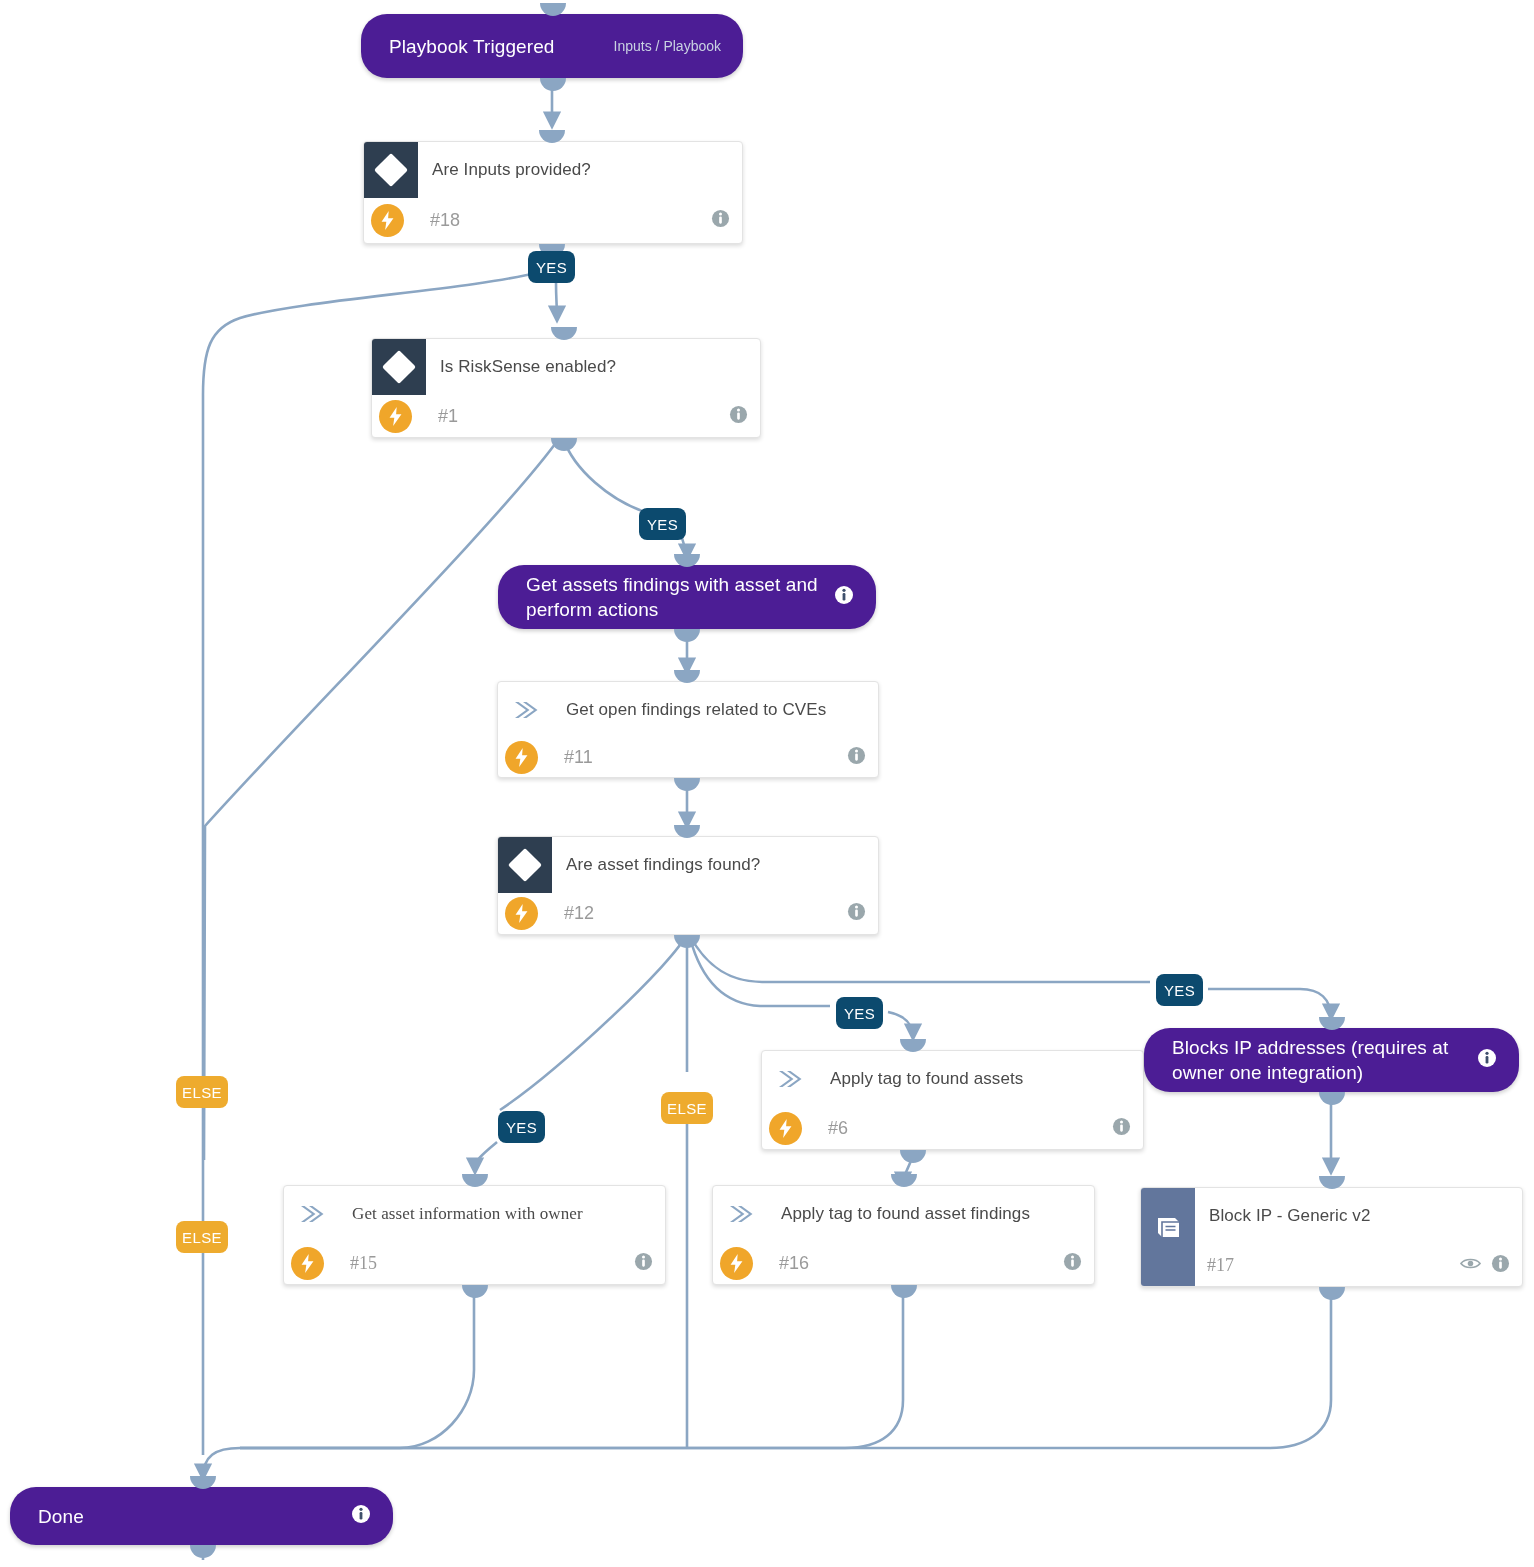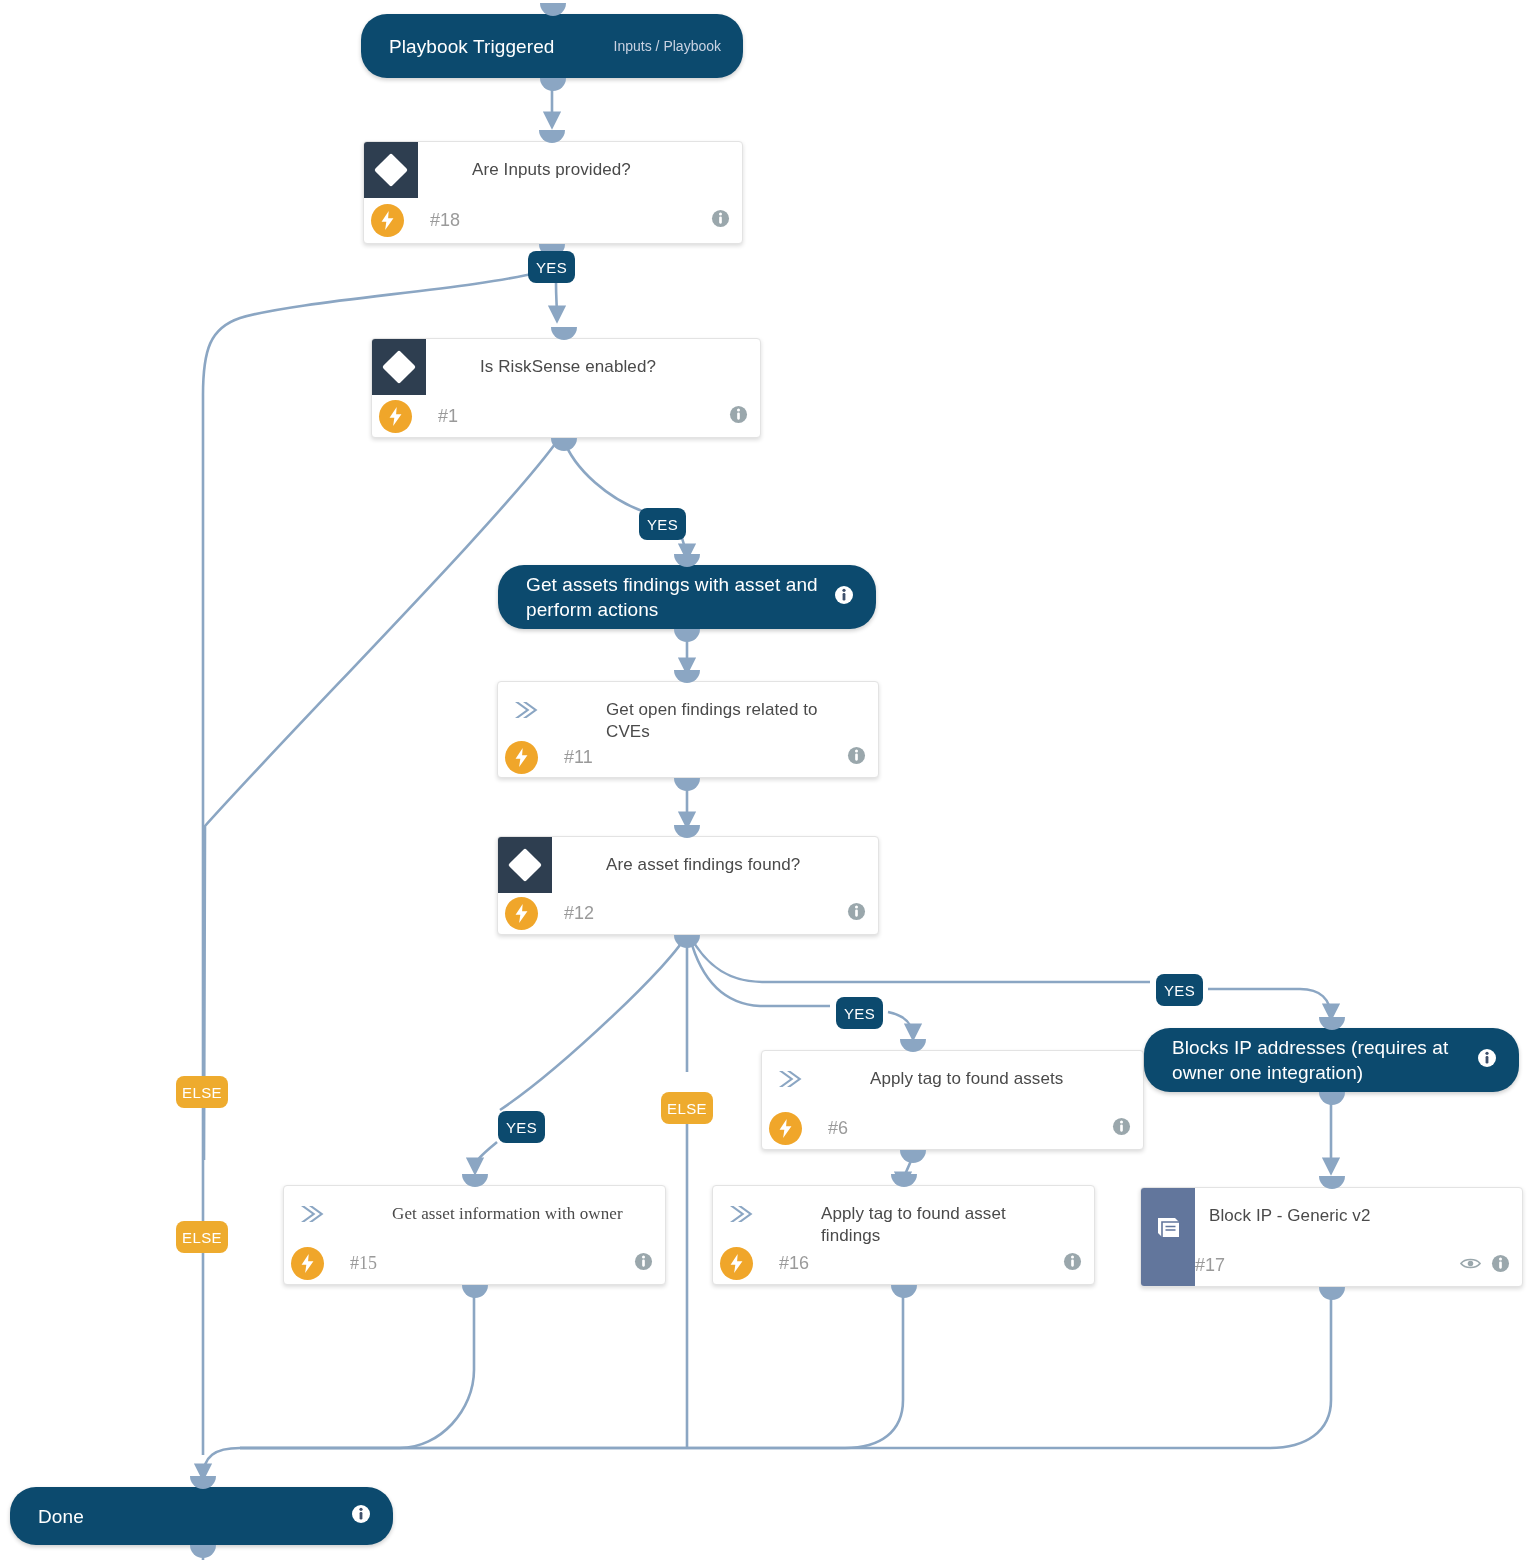--- a/index.html
+++ b/index.html
@@ -23,21 +23,21 @@
   }
 
   
   .node {
     position: absolute;
     z-index: 5;
   }
 
   
   .pill {
-    background: #0c4a6e;
+    background: #4c1d95;
     border-radius: 26px;
     color: #ffffff;
     display: flex;
     align-items: center;
     padding: 0 22px 0 28px;
     box-shadow: 0 2px 4px rgba(0,0,0,0.20);
     position: relative;
   }
   .pill .pill-title {
     font-size: 19px;
@@ -65,21 +65,20 @@
     box-shadow: 0 2px 4px rgba(0,0,0,0.14);
     position: relative;
     display: flex;
     flex-direction: column;
     overflow: hidden;
   }
   .card-top {
     display: flex;
     align-items: flex-start;
     min-height: 56px;
-    gap: 40px;
   }
   .glyph-box {
     width: 54px;
     min-height: 56px;
     background: #2e3e50;
     display: flex;
     align-items: center;
     justify-content: center;
     flex: 0 0 54px;
   }
@@ -545,21 +544,21 @@
       <div class="rail-box">
         <svg width="30" height="28" viewBox="0 0 30 28">
           <path d="M5 4 L22 4 L26 8 L26 23 L9 23 L5 19 Z" fill="#ffffff"></path>
           <path d="M9 23 L9 8 L26 8" fill="none" stroke="#62769c" stroke-width="1.6"></path>
           <path d="M12.5 12.5 H22.5 M12.5 16 H22.5" stroke="#62769c" stroke-width="1.6"></path>
         </svg>
       </div>
       <div class="card-top" style="padding-left:54px;">
         <div class="card-title">Block IP - Generic v2</div>
       </div>
-      <div class="card-bottom" style="padding-left:42px;">
+      <div class="card-bottom" style="padding-left:54px;font-family:Liberation Serif, serif;">
         <span class="node-id">#17</span>
         <span class="card-bottom-icons">
           <span>
             <svg width="21" height="15" viewBox="0 0 22 14">
               <path d="M1 7 C5 1.5 17 1.5 21 7 C17 12.5 5 12.5 1 7 Z" fill="none" stroke="#9aa7ac" stroke-width="1.7"></path>
               <circle cx="11" cy="7" r="2.9" fill="#9aa7ac"></circle>
             </svg>
           </span>
           <span>
             <svg width="19" height="19" viewBox="0 0 20 20">

